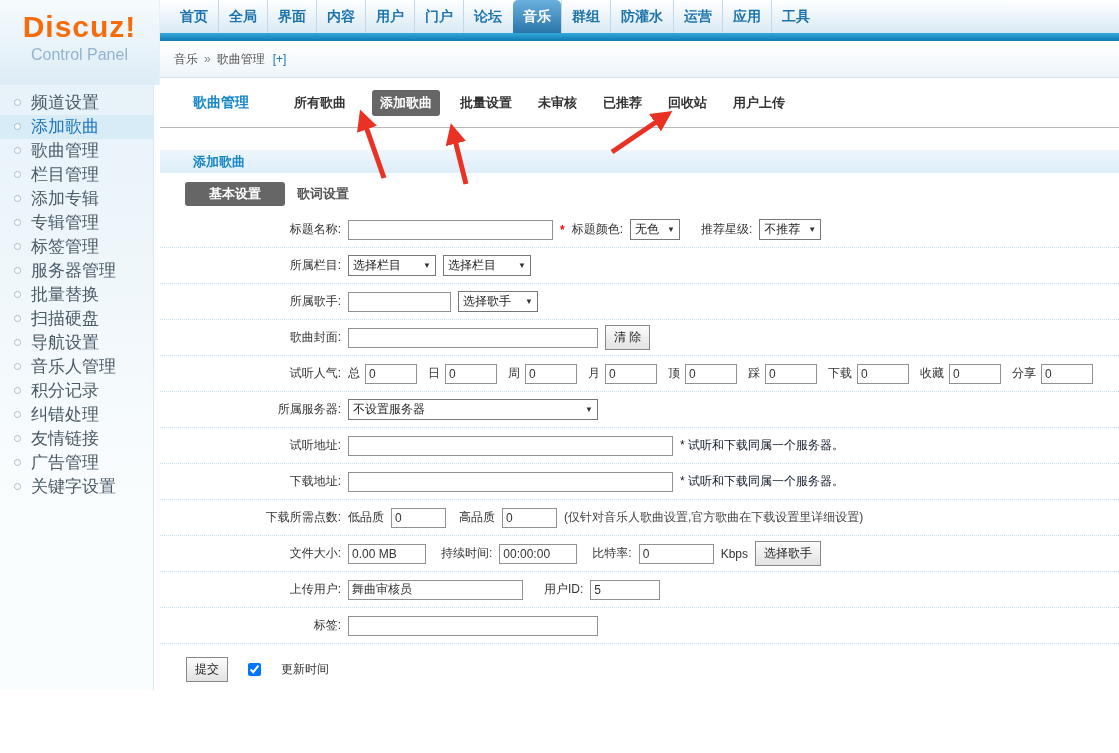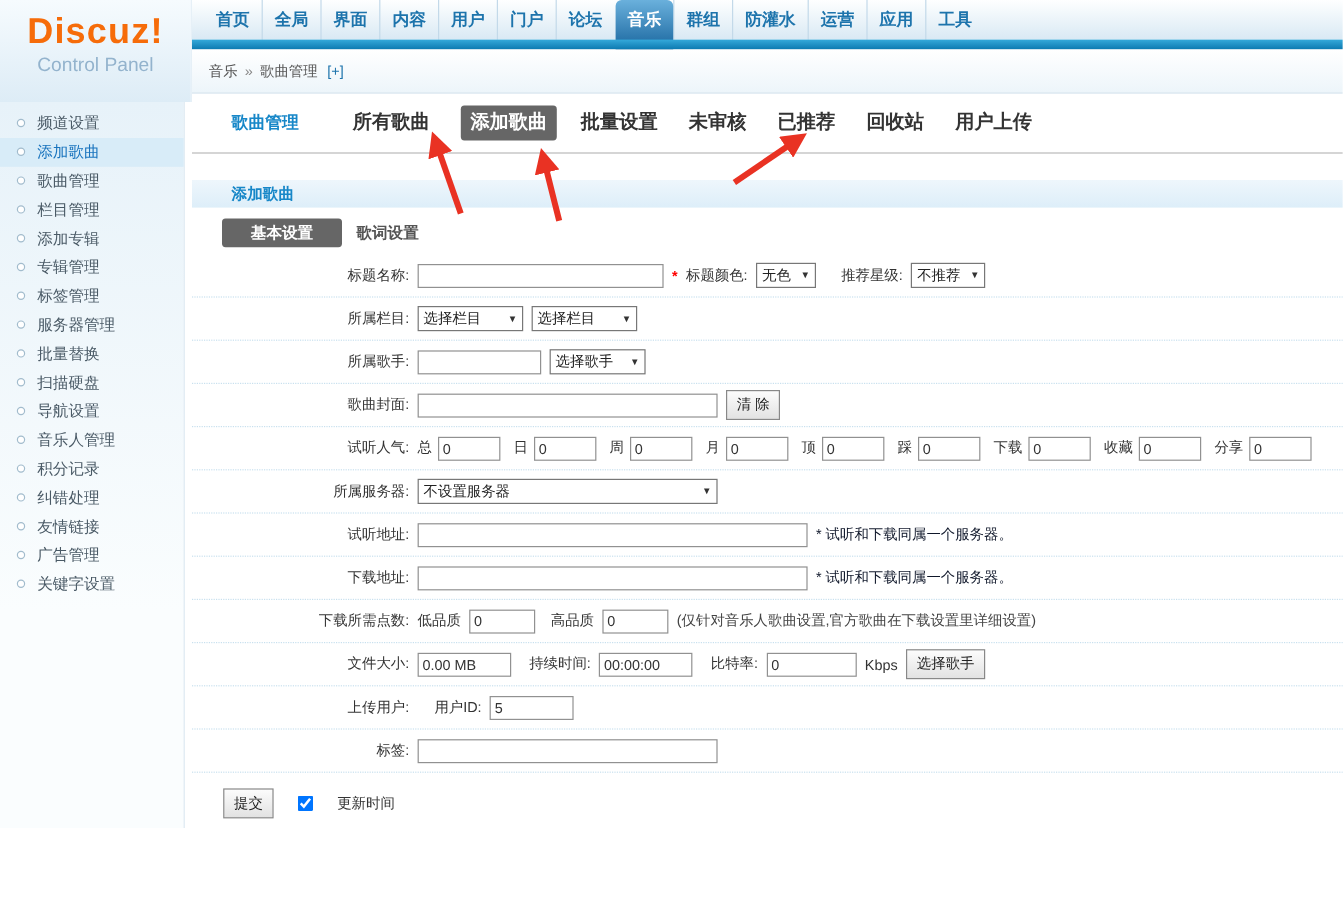--- a/index.html
+++ b/index.html
@@ -42,36 +42,36 @@
   }
   .crumbbar .sep { margin:0 6px; color:#888; }
   .crumbbar .expand { color:#1d74ac; margin-left:8px; cursor:pointer; }
   
   .sidebar {
     position:absolute; left:0; top:85px; width:154px; height:605px;
     background:linear-gradient(180deg,#e7f2f9,#fafdfe 70%);
     border-right:1px solid #dce9f2; padding-top:6px;
   }
   .side-item {
-    height:24px; line-height:24px; padding-left:31px; font-size:13px;
+    height:24px; line-height:24px; padding-left:31px; font-size:17px;
     color:#4a5a66; position:relative; cursor:pointer; white-space:nowrap;
   }
   .side-item .bullet {
     position:absolute; left:14px; top:8px; width:7px; height:7px;
     border:1px solid #a2bccd; border-radius:50%; background:#fff;
   }
   .side-item.active { color:#1a74be; background:#d8ecf8; }
   
   .main { position:absolute; left:160px; top:78px; width:959px; }
   .headrow {
     display:flex; align-items:center; height:50px; padding-left:33px;
     border-bottom:1px solid #b9b9b9;
   }
   .page-title { color:#1787c8; font-size:14px; font-weight:bold; margin-right:45px; }
-  .tab { font-size:16px; font-weight:bold; color:#333; margin-right:26px; cursor:pointer; white-space:nowrap; }
+  .tab { font-size:13px; font-weight:bold; color:#333; margin-right:26px; cursor:pointer; white-space:nowrap; }
   .tab.active { background:#666; color:#fff; border-radius:3px; padding:4px 8px; margin-right:20px; }
   .section-band {
     margin-top:22px; height:23px; line-height:23px; padding-left:33px;
     background:linear-gradient(#eef6fc,#ddeef9);
     color:#1787c8; font-weight:bold; font-size:13px;
   }
   .subtabs { padding:9px 0 6px 25px; display:flex; align-items:center; }
   .subtab { font-size:13px; font-weight:bold; color:#555; cursor:pointer; }
   .subtab.active { background:#666; color:#fff; border-radius:3px; padding:3px 24px; margin-right:12px; }
   
@@ -299,20 +299,21 @@
         <span class="pairlbl" style="margin-left:8px">比特率:</span>
         <input class="inp w75" type="text" value="0" style="">
         <span class="pairlbl">Kbps</span>
         <button class="btn">选择歌手</button>
       </span>
     </div>
 
     <div class="form-row">
       <span class="flabel">上传用户:</span>
       <span class="fbody">
+        <input class="inp w175" type="text" value="舞曲审核员" style="">
         <span class="pairlbl" style="margin-left:14px">用户ID:</span>
         <input class="inp w70" type="text" value="5" style="">
       </span>
     </div>
 
     <div class="form-row">
       <span class="flabel">标签:</span>
       <span class="fbody">
         <input class="inp w250" type="text" value="" style="">
       </span>

